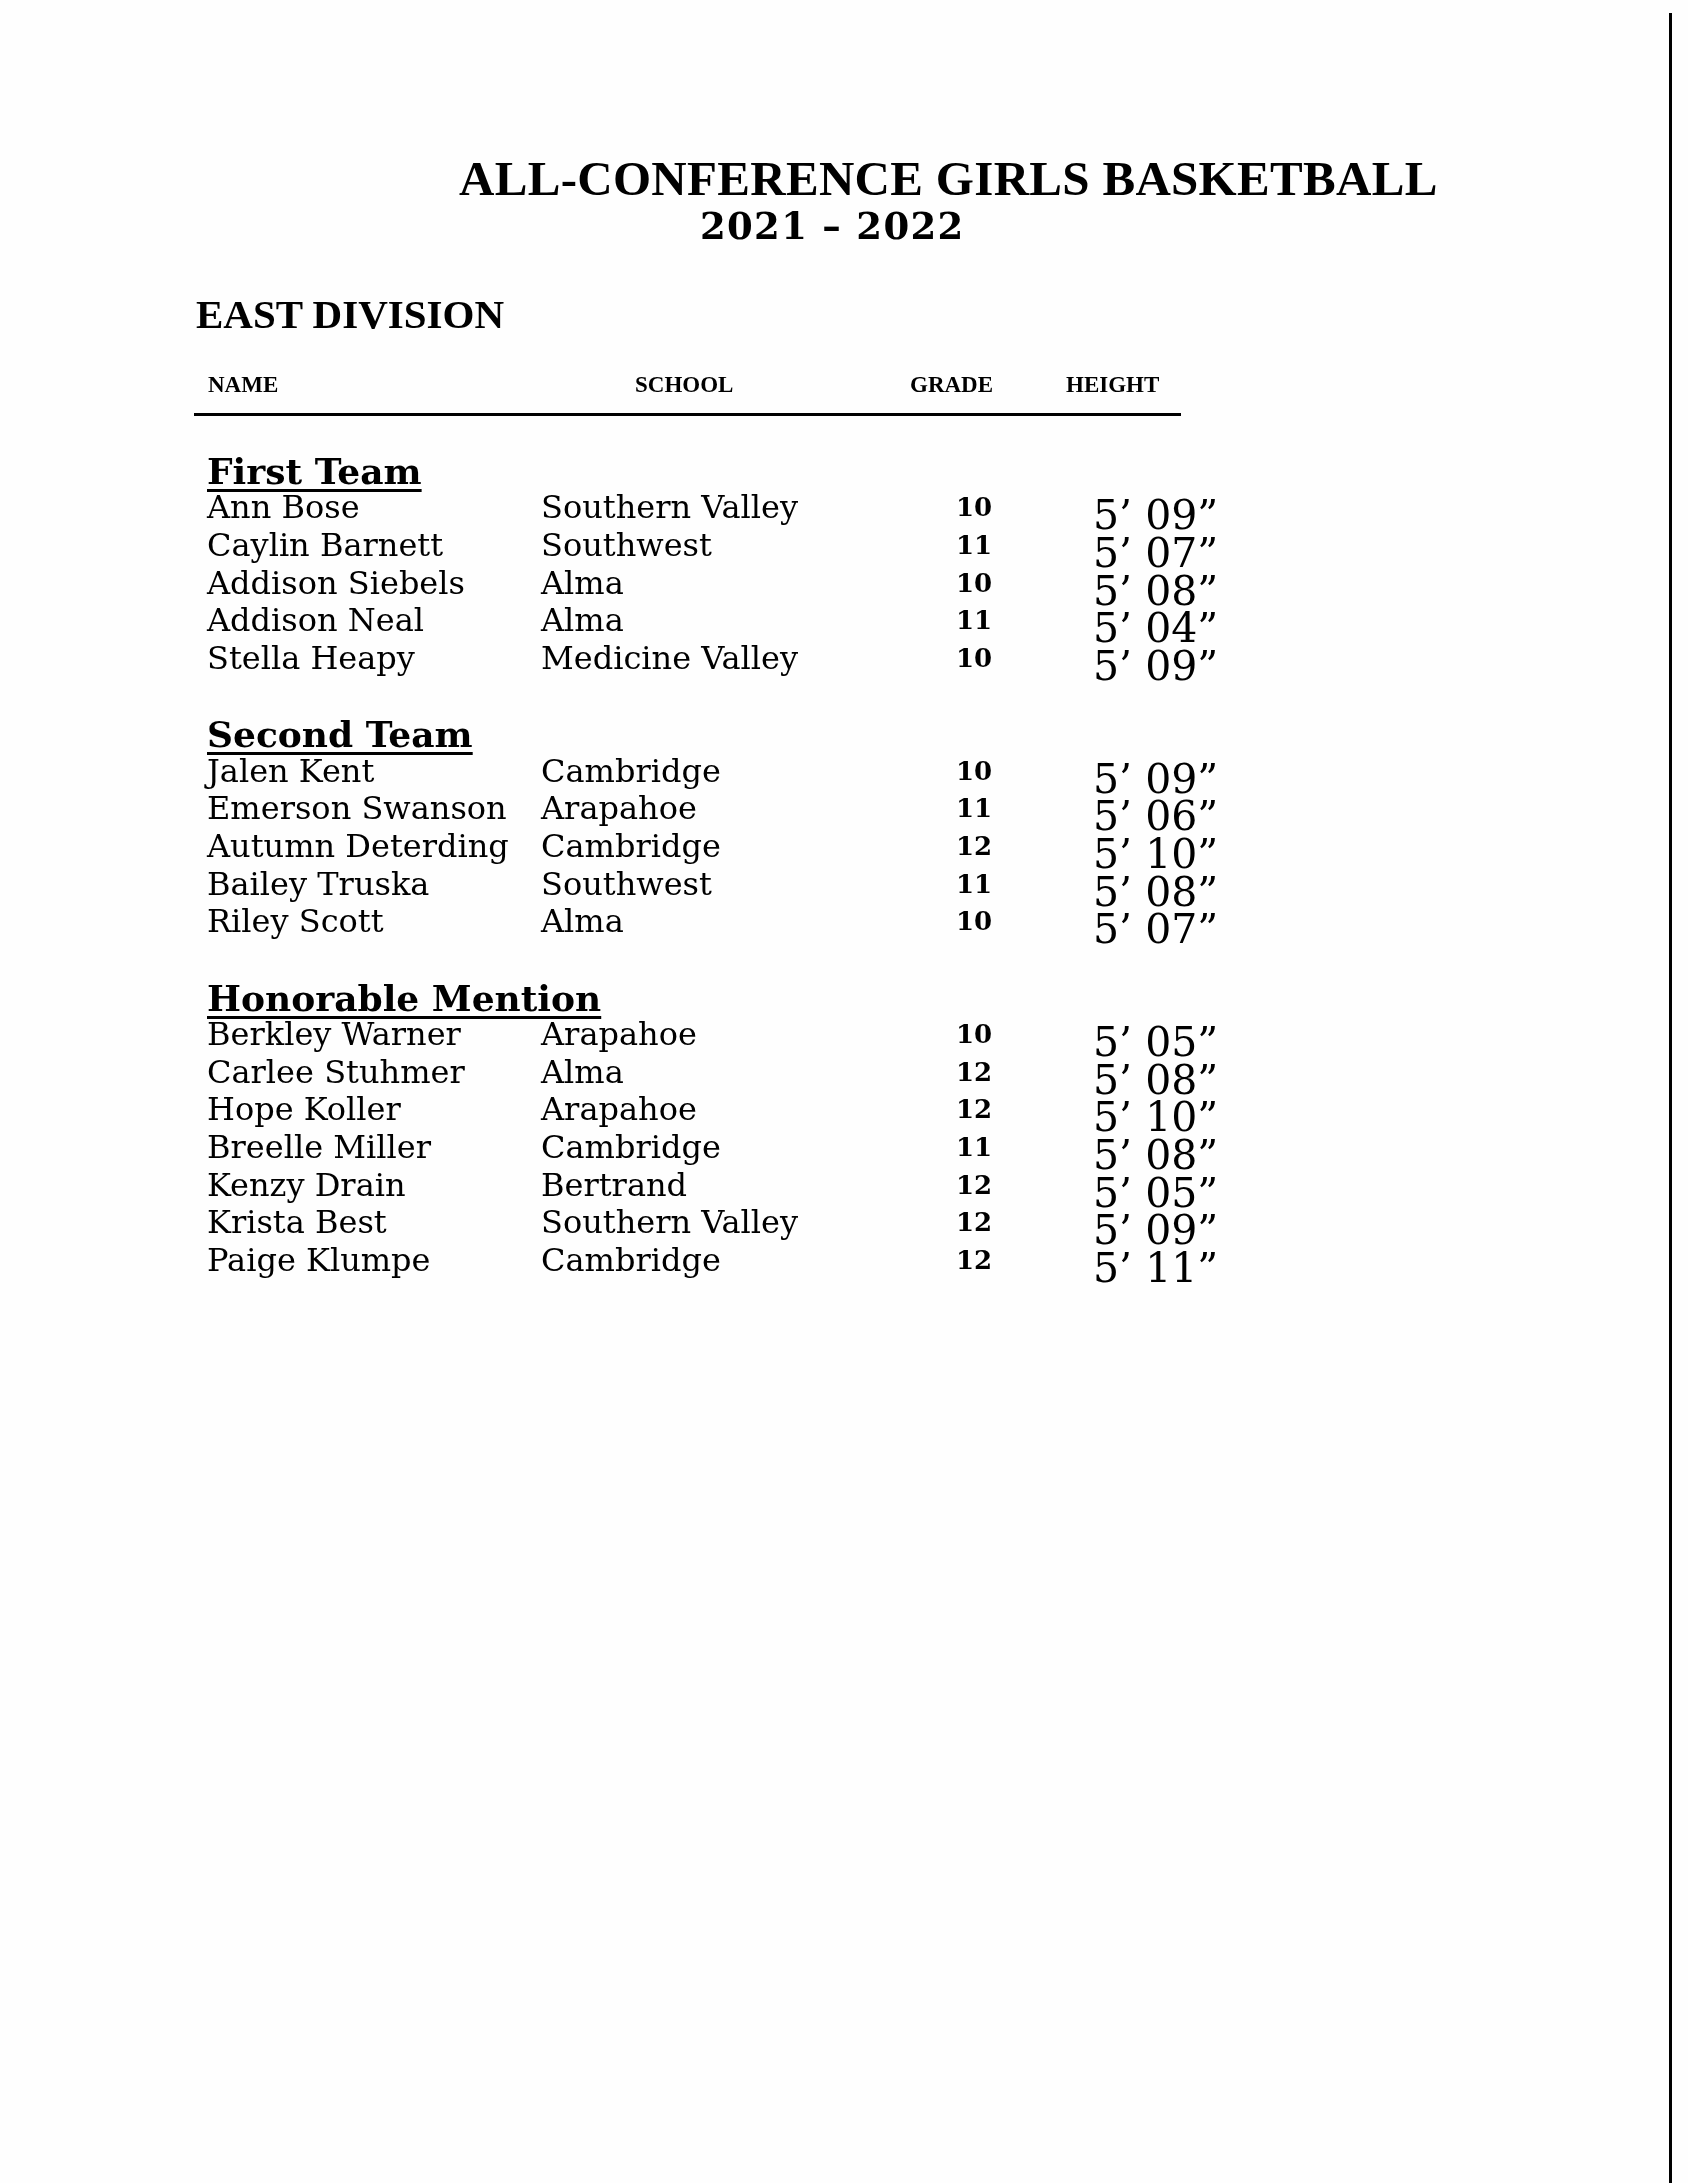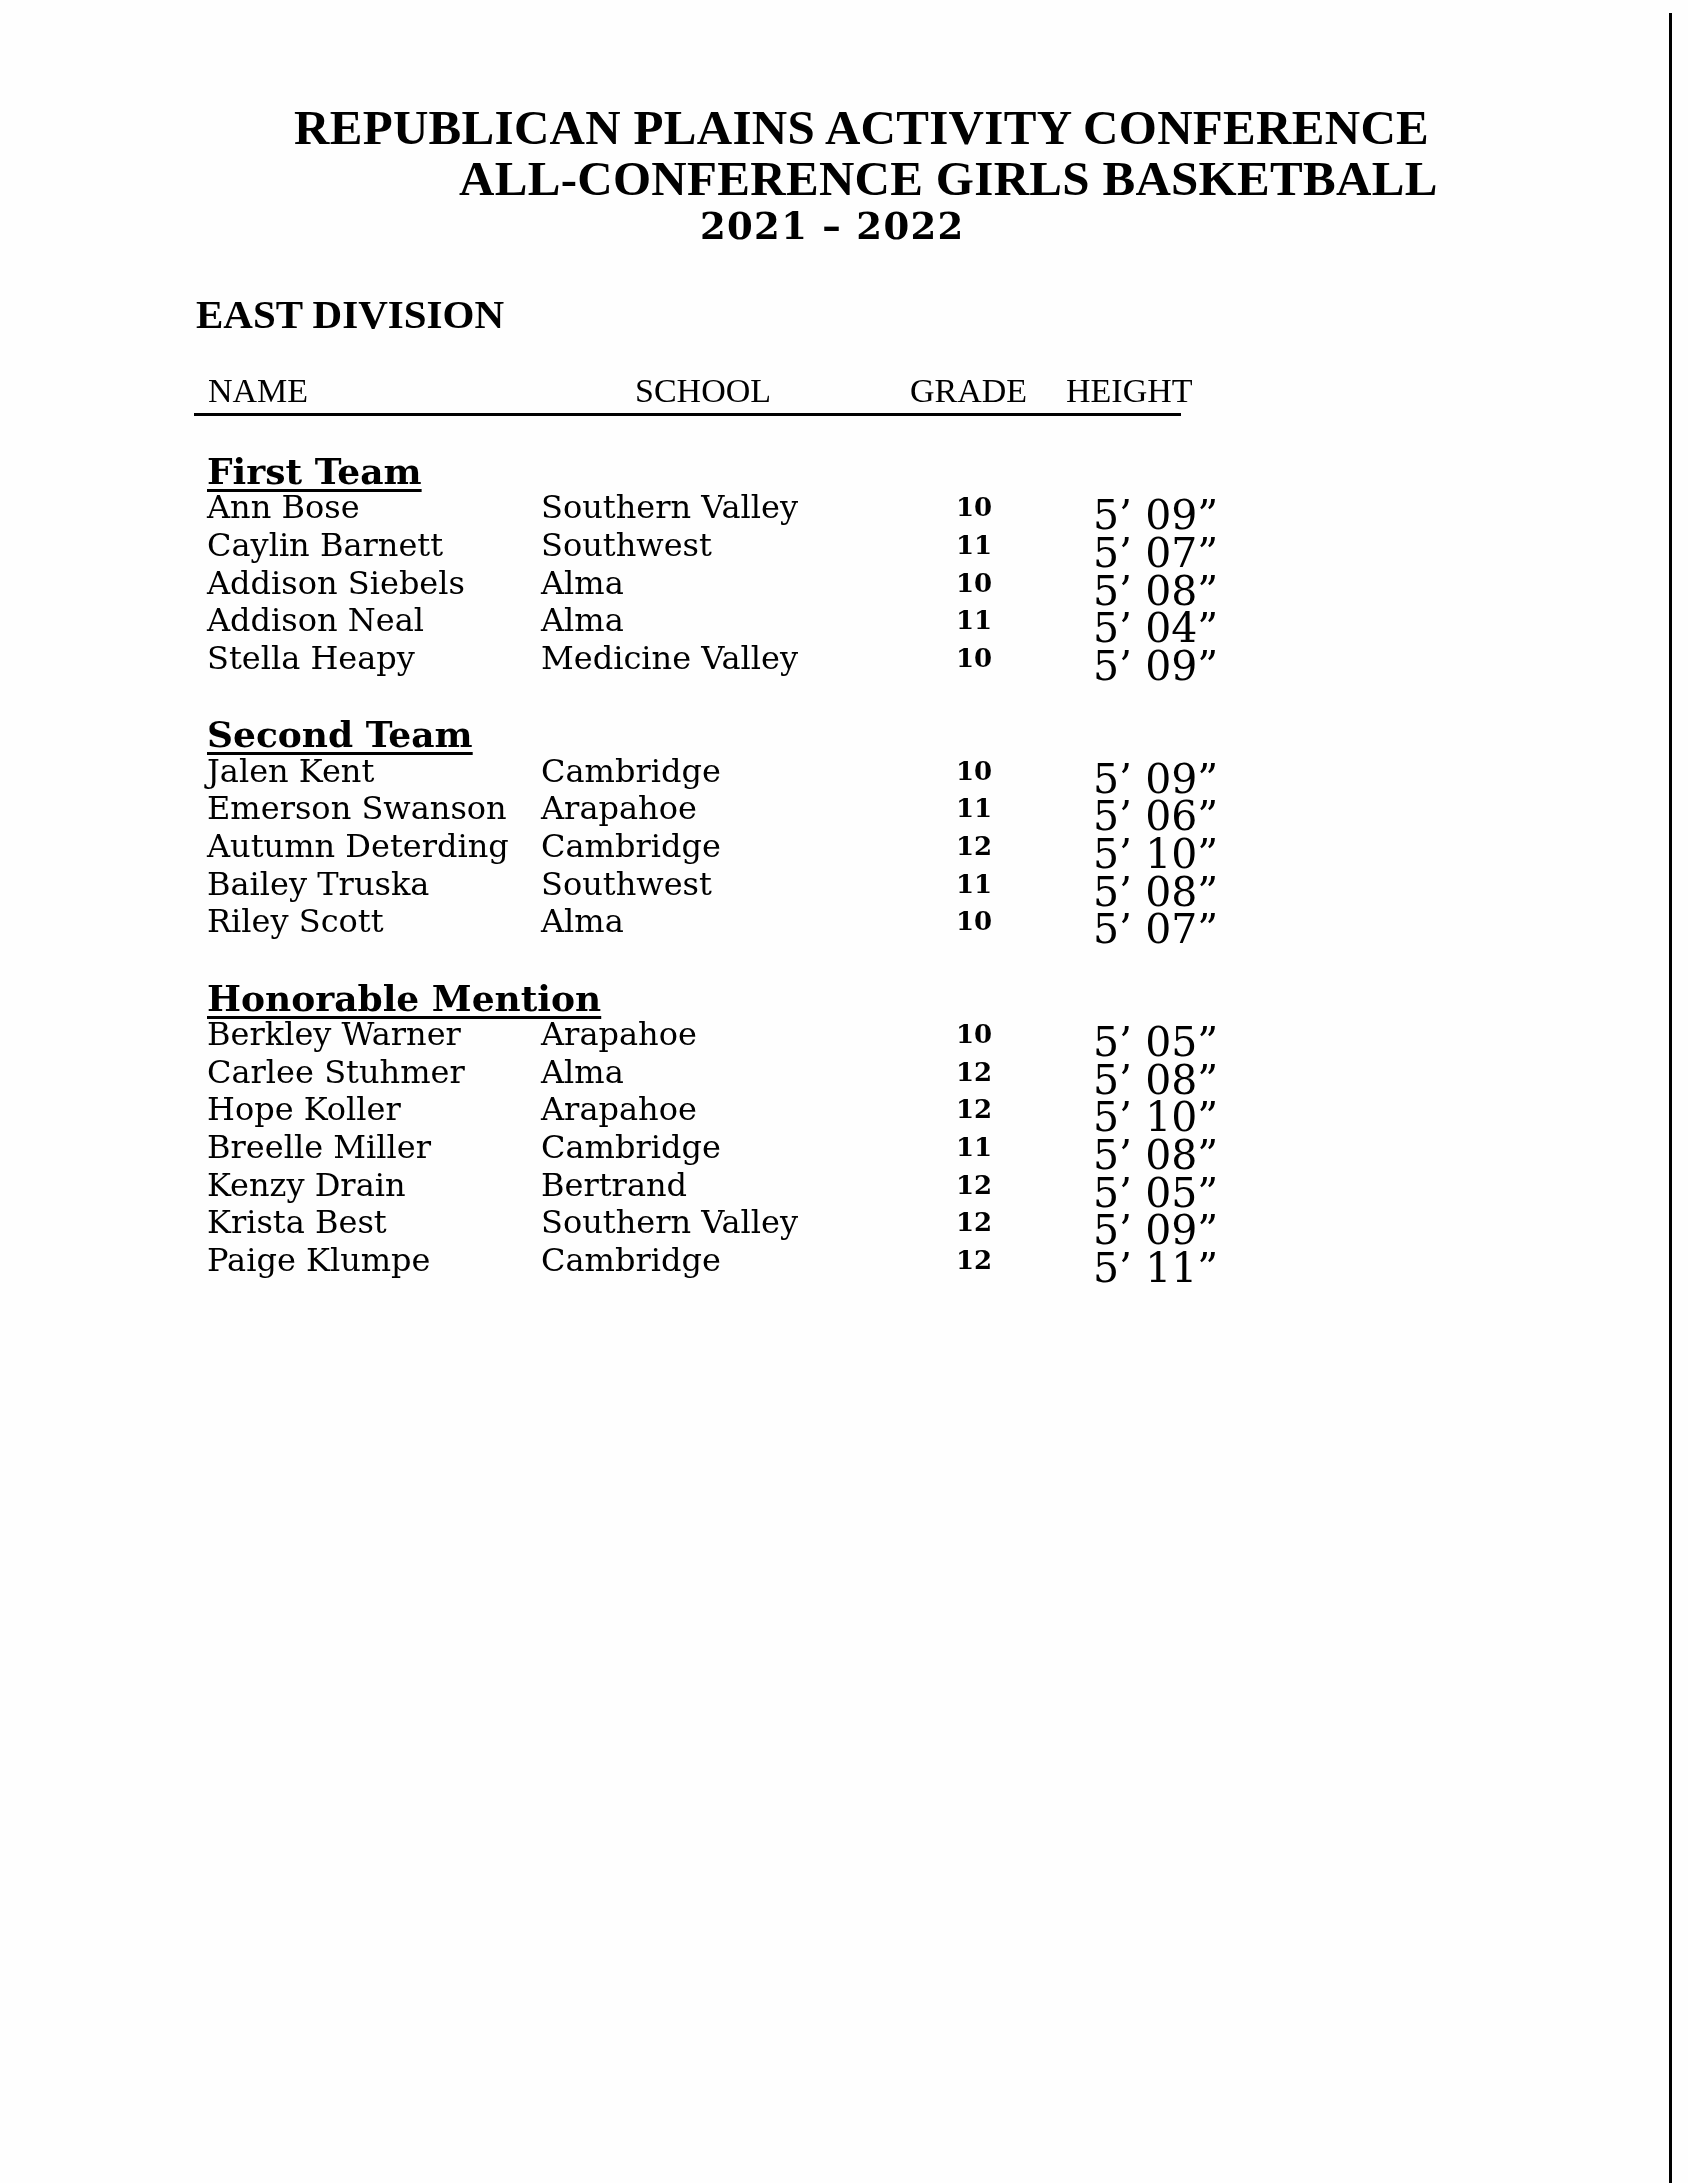--- a/index.html
+++ b/index.html
@@ -8,21 +8,21 @@
   .serif { font-family: "DejaVu Serif", "Liberation Serif", serif; }
   .tserif { font-family: "Liberation Serif", "DejaVu Serif", serif; }
   .abs { position: absolute; white-space: nowrap; }
 
   .title1 { left: 294px; top: 99px; font-size: 49px; font-weight: bold; letter-spacing: 0.3px; }
   .title2 { left: 459px; top: 150px; font-size: 49px; font-weight: bold; letter-spacing: 0.3px; }
   .year { left: 700px; top: 204px; font-size: 37px; font-weight: bold; letter-spacing: 1.3px; }
 
   .division { left: 196px; top: 290px; font-size: 41px; font-weight: bold; }
 
-  .hdr { top: 372px; font-size: 34px; font-weight: normal; }
+  .hdr { top: 372px; font-size: 23px; font-weight: bold; }
   .hdr-name { left: 208px; }
   .hdr-school { left: 635px; }
   .hdr-grade { left: 910px; }
   .hdr-height { left: 1066px; }
   .hdr-rule { position: absolute; left: 194px; top: 413px; width: 987px; height: 2.6px; background: #000; }
 
   .section-title { position: absolute; left: 207px; font-size: 36px; font-weight: bold;
                    text-decoration: underline; text-decoration-thickness: 2.6px; text-underline-offset: 5.3px; }
 
   .row { position: absolute; left: 0; width: 1323px; height: 38px; font-size: 32px; }
@@ -31,21 +31,20 @@
   .row .c-grade { position: absolute; left: 941px; width: 66px; text-align: center; font-size: 26px; top: 4px; font-weight: bold; }
   .row .c-height { position: absolute; left: 1093px; font-size: 41px; top: 2.6px; }
 
   .edge-line { position: absolute; left: 1669px; top: 13.2px; width: 3.3px; height: 2170px; background: #000; }
 </style>
 </head>
 <body>
 
 <div class="page">
 
-  <div class="abs tserif title1">REPUBLICAN PLAINS ACTIVITY CONFERENCE</div>
   <div class="abs tserif title2">ALL-CONFERENCE GIRLS BASKETBALL</div>
   <div class="abs serif year">2021 – 2022</div>
 
   <div class="abs tserif division">EAST DIVISION</div>
 
   <div class="abs tserif hdr hdr-name">NAME</div>
   <div class="abs tserif hdr hdr-school">SCHOOL</div>
   <div class="abs tserif hdr hdr-grade">GRADE</div>
   <div class="abs tserif hdr hdr-height">HEIGHT</div>
   <div class="hdr-rule"></div>

